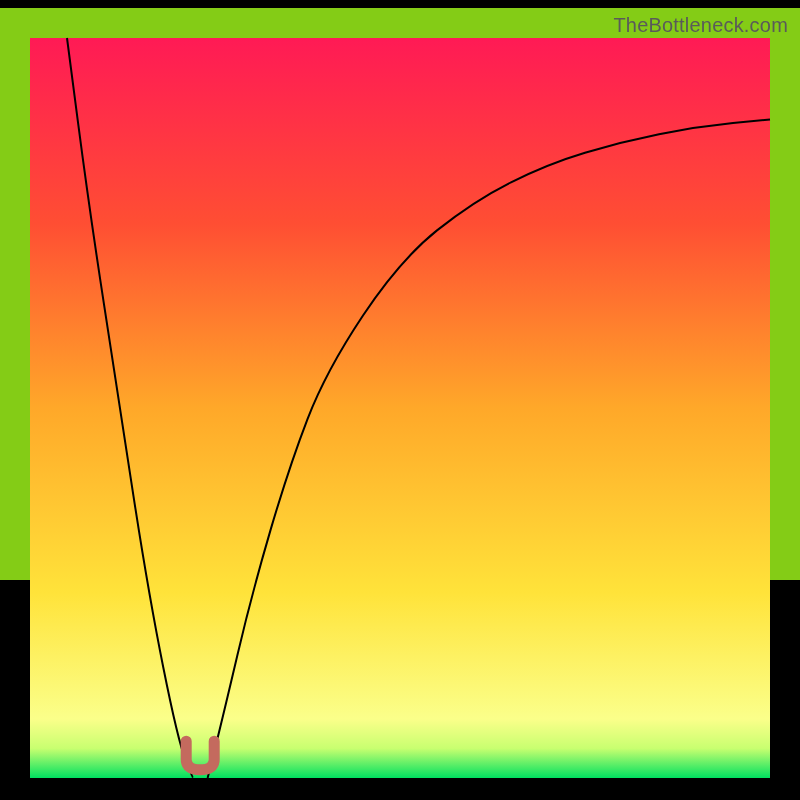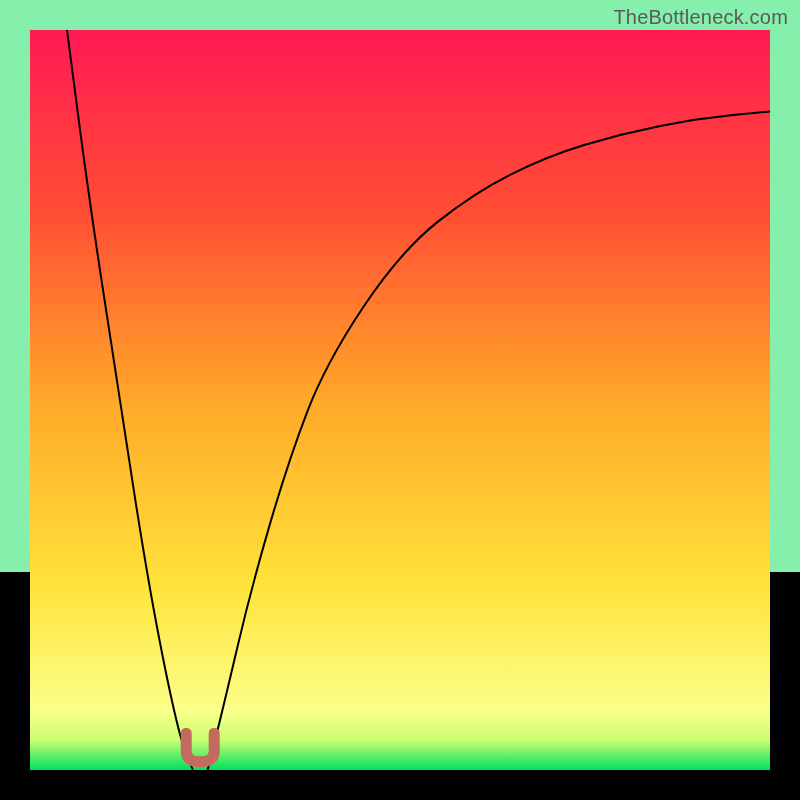--- a/index.html
+++ b/index.html
@@ -6,24 +6,24 @@
     margin: 0;
     padding: 0;
     width: 800px;
     height: 800px;
     overflow: hidden;
     background: #000;
     font-family: Arial, Helvetica, sans-serif;
   }
   .frame {
     position: absolute;
-    left: 0; top: 0;
+    left: 0; top: 8px;
     width: 800px;
     height: 572px;
-    background: #86efac;
+    background: #84cc16;
   }
   .plot {
     position: absolute;
     left: 30px;
     top: 30px;
     width: 740px;
     height: 740px;
     
     background: linear-gradient(
       to bottom,

